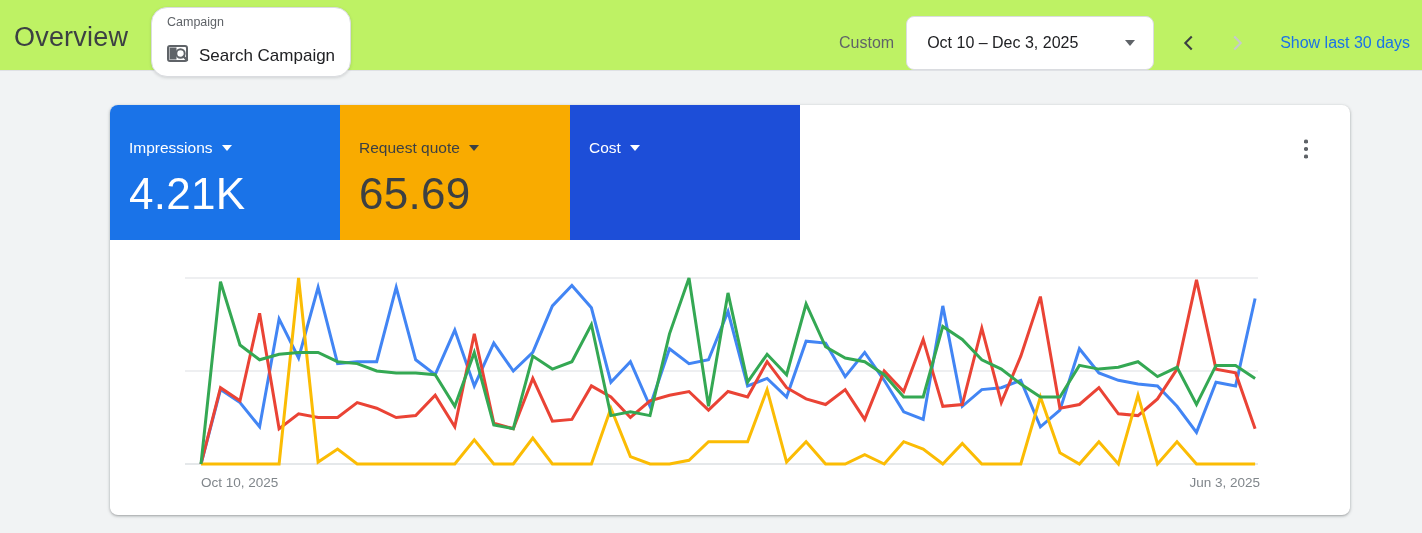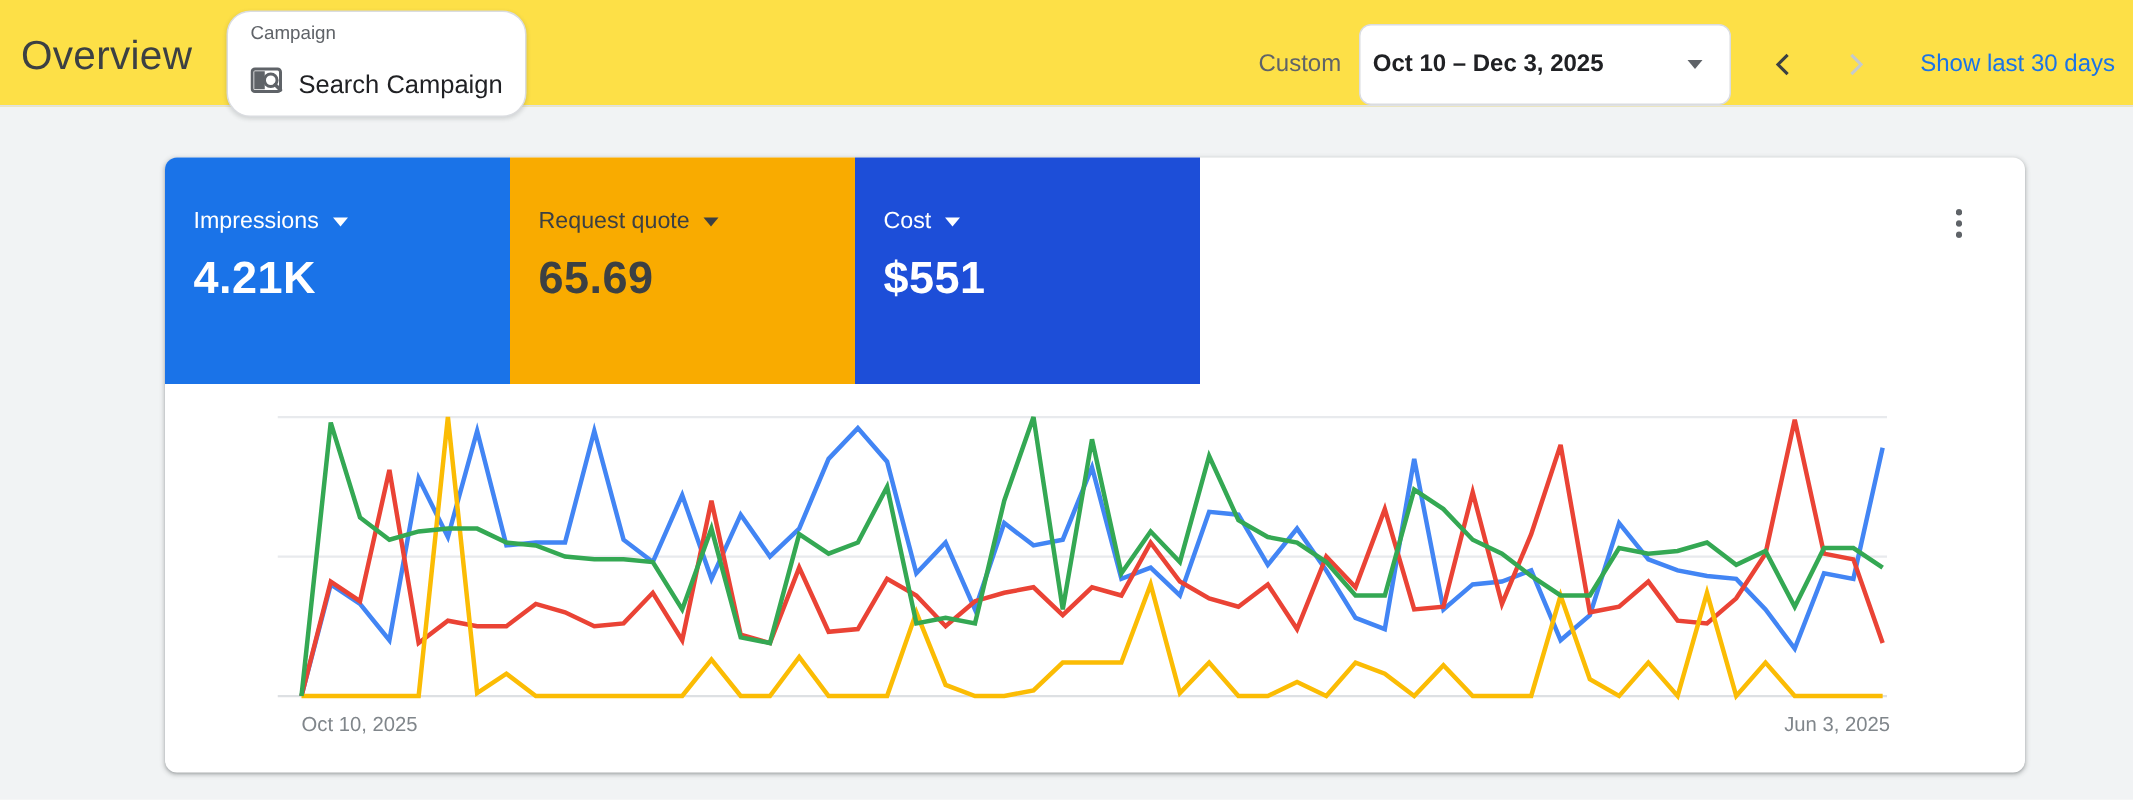--- a/index.html
+++ b/index.html
@@ -7,21 +7,21 @@
     width: 1422px; height: 533px;
     font-family: "Liberation Sans", sans-serif;
     background: #f1f3f4;
     overflow: hidden;
     position: relative;
   }
   
   .header {
     position: absolute; top: 0; left: 0;
     width: 1422px; height: 71px;
-    background: #fde047;
+    background: #bef264;
     border-bottom: 1px solid #dfe1e5;
   }
   .page-title {
     position: absolute; left: 14px; top: 22px;
     font-size: 27px; color: #3c4043; font-weight: 400;
     letter-spacing: 0.2px;
   }
   .campaign-card {
     position: absolute; left: 151px; top: 7px;
     background: #fff;
@@ -44,23 +44,22 @@
   .header-right {
     position: absolute; right: 8px; top: 0; height: 85px;
     display: flex; align-items: center;
   }
   .preset-label { font-size: 16px; color: #5f6368; margin-right: 12px; }
   .date-box {
     width: 248px; height: 54px;
     border: 1px solid #dadce0; border-radius: 8px;
     background: #fff;
     display: flex; align-items: center; justify-content: space-between;
-    padding: 0 18px 0 8px;
-    cursor: pointer;
-    font-weight: bold;
+    padding: 0 18px 0 20px;
+    cursor: pointer;
   }
   .date-box .date-text { font-size: 16px; color: #202124; }
   .caret-down {
     display: inline-block; width: 0; height: 0;
     border-left: 5px solid transparent;
     border-right: 5px solid transparent;
     border-top: 6px solid currentColor;
   }
   .date-box .caret-down { color: #5f6368; }
   .nav-chevron {
@@ -77,31 +76,31 @@
   
   .panel {
     position: absolute; left: 110px; top: 105px;
     width: 1240px; height: 410px;
     background: #ffffff;
     border-radius: 8px;
     box-shadow: 0 1px 2px rgba(60,64,67,.3), 0 1px 3px 1px rgba(60,64,67,.15);
   }
   .scorecards { display: flex; }
   .scorecard {
-    width: 230px; height: 151px;
+    width: 230px; height: 135px;
     padding: 34px 0 0 19px;
     cursor: pointer;
   }
   .scorecard:first-child { border-top-left-radius: 8px; }
   .scorecard .metric-row {
     display: flex; align-items: center; gap: 9px;
     font-size: 15.5px; font-weight: 500;
   }
   .scorecard .metric-value {
-    margin-top: 12px; font-size: 30px; font-weight: 700;
+    margin-top: 12px; font-size: 44px; font-weight: 400;
     letter-spacing: 0.3px;
   }
   .more-menu {
     position: absolute; top: 30px; right: 32px;
     width: 24px; height: 28px;
     display: flex; align-items: center; justify-content: center;
     cursor: pointer;
     color: #5f6368;
   }
   
@@ -169,21 +168,20 @@
         <span>Request quote</span>
         <span class="caret-down"></span>
       </div>
       <div class="metric-value">65.69</div>
     </div>
     <div class="scorecard" style="background: #1d4ed8; color: rgb(255, 255, 255);">
       <div class="metric-row">
         <span>Cost</span>
         <span class="caret-down"></span>
       </div>
-      <div class="metric-value">$551</div>
     </div>
   </div>
 
   <div class="more-menu">
     <svg width="4" height="20" viewBox="0 0 4 20">
       <circle cx="2" cy="2.5" r="2.1" fill="#5f6368"></circle>
       <circle cx="2" cy="10" r="2.1" fill="#5f6368"></circle>
       <circle cx="2" cy="17.5" r="2.1" fill="#5f6368"></circle>
     </svg>
   </div>

